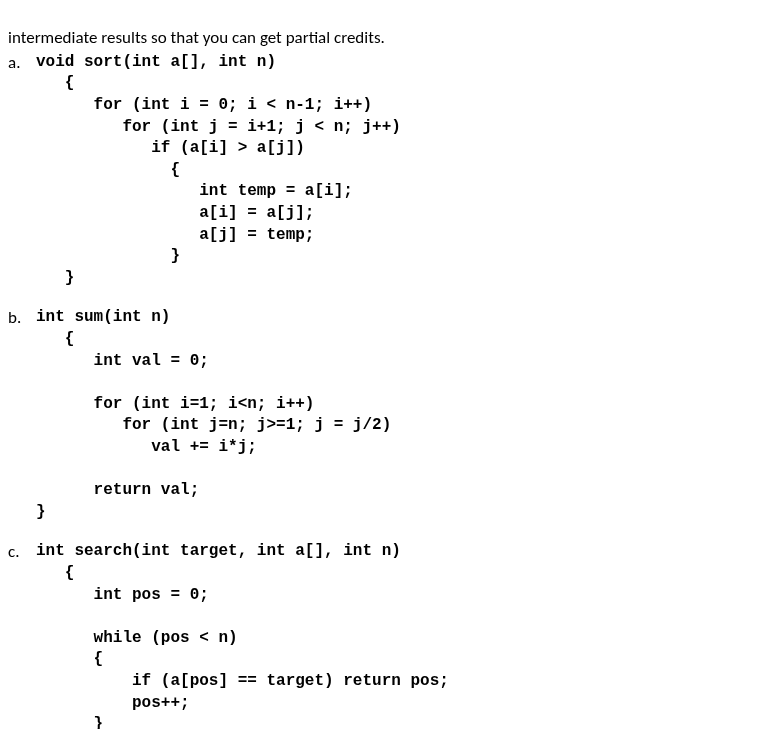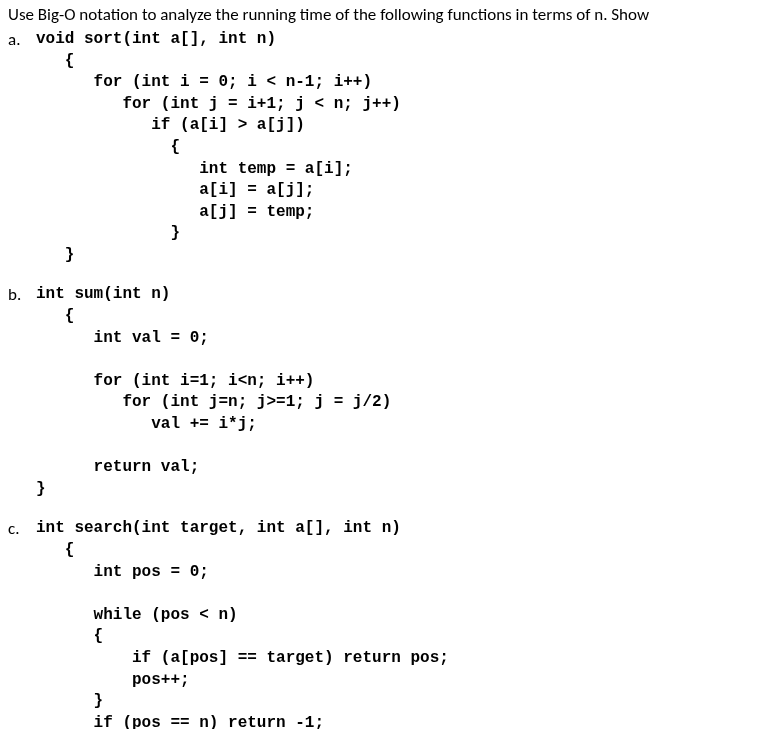--- a/index.html
+++ b/index.html
@@ -29,21 +29,22 @@
       white-space: pre;
       margin: 0;
       line-height: 1.35;
       font-weight: bold;
     }
   </style>
 </head>
 <body>
 
 <div class="prompt">
-  <span>Use Big-O notation to analyze the running time of the following functions in terms of n. Show</span><br>
+  <br>
+  <span>intermediate results so that you can get partial credits.</span>
 </div>
 
 <div class="part">
   <div class="part-label">a.</div>
   <pre class="code">void sort(int a[], int n)
    {
       for (int i = 0; i &lt; n-1; i++)
          for (int j = i+1; j &lt; n; j++)
             if (a[i] &gt; a[j])
               {

